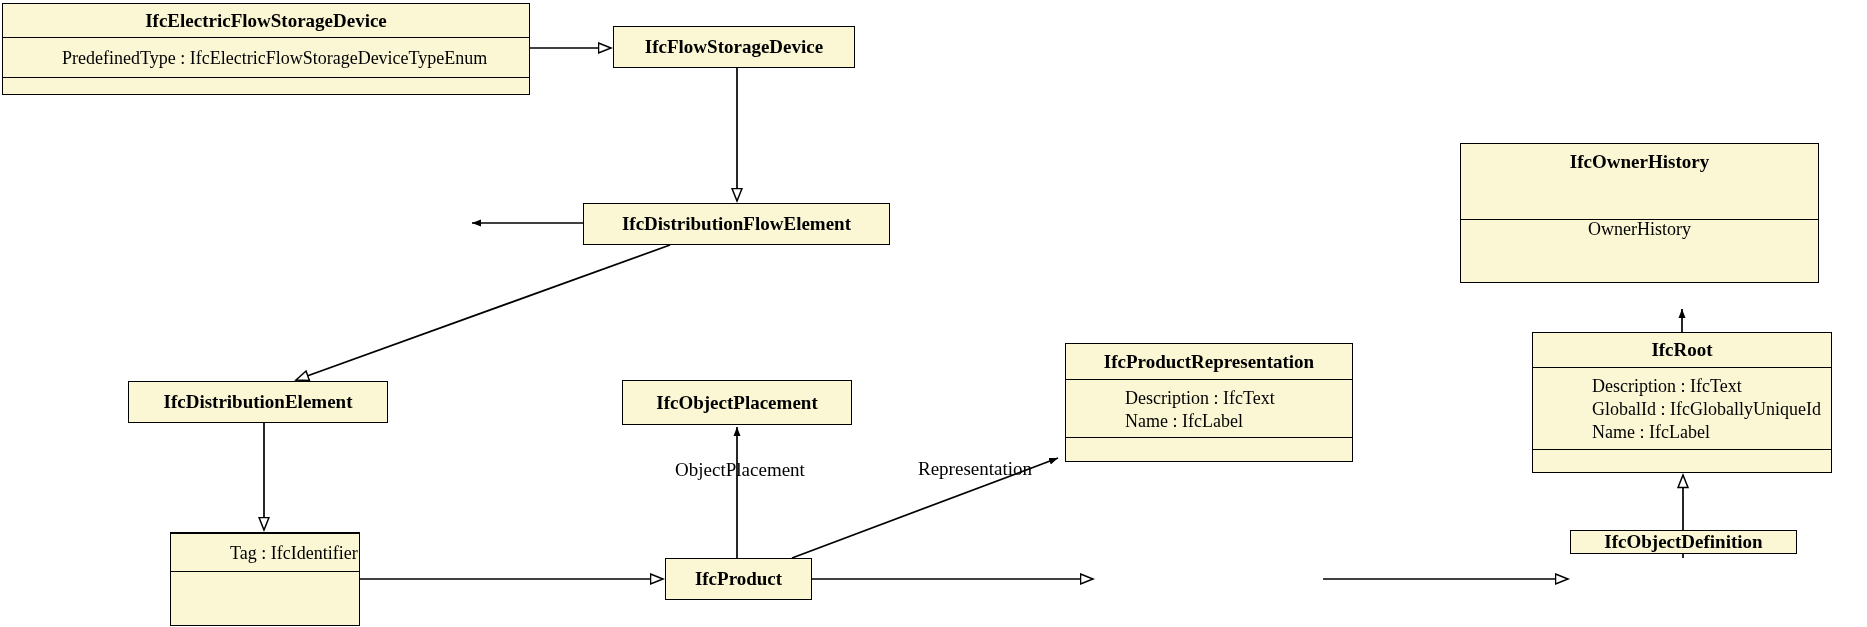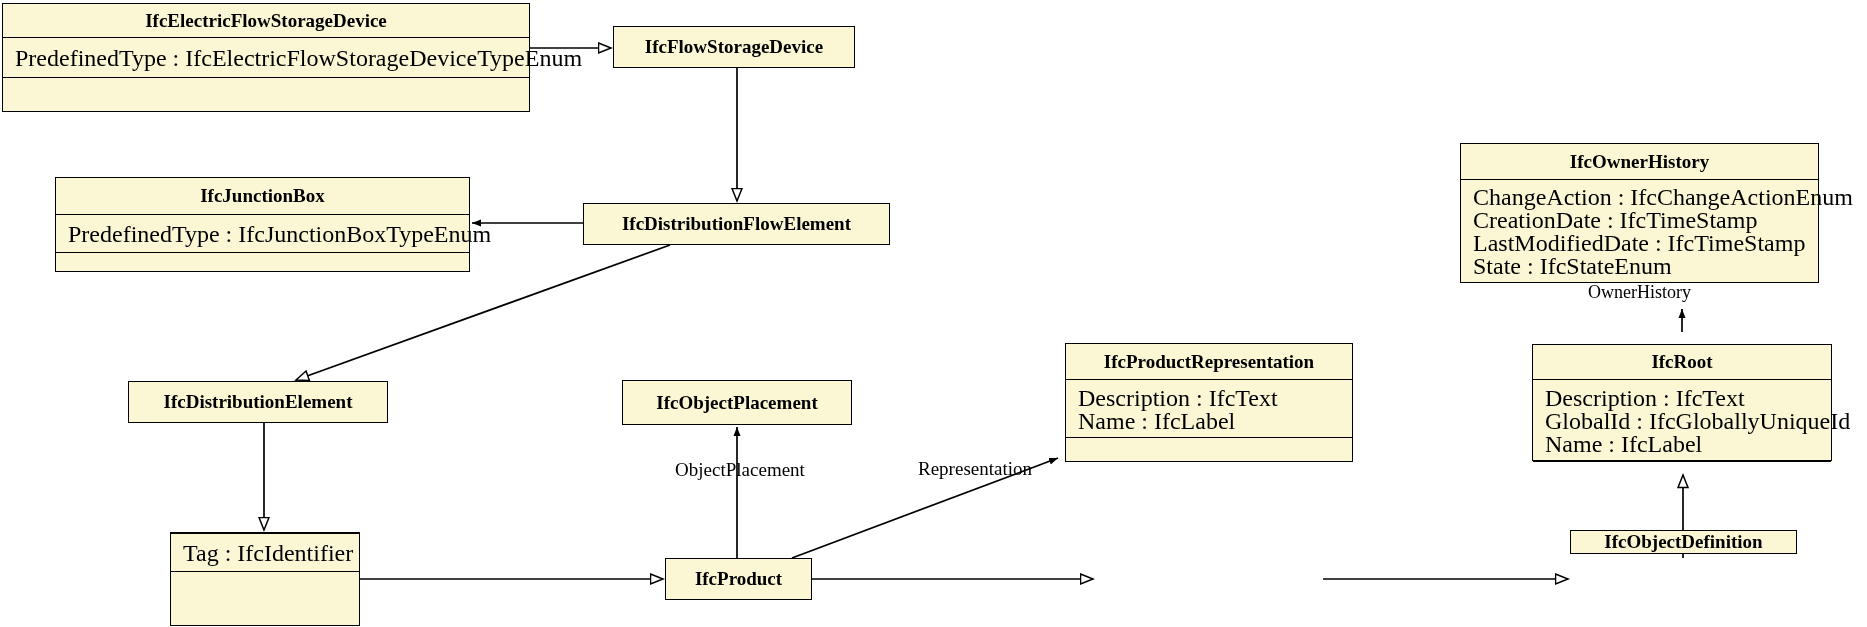--- a/index.html
+++ b/index.html
@@ -28,27 +28,27 @@
     flex:0 0 auto;
   }
   .ttl.grow{flex:1 1 auto;}
   .att{
     border-top:1.7px solid var(--border,#000);
     box-sizing:border-box;
     padding:4px 12px 2px 12px;
     display:flex;flex-direction:column;justify-content:center;
     flex:0 0 auto;
   }
-  .aline{font-size:24px;line-height:23px;white-space:nowrap;}
+  .aline{font-size:18px;line-height:23px;white-space:nowrap;margin-left:47px;}
   .emp{border-top:1.7px solid var(--border,#000);flex:1 1 auto;}
   .lblcomp{
     border-top:1.7px solid var(--border,#000);
     flex:1 1 auto;
     text-align:center;font-size:18px;line-height:19px;
-    white-space:nowrap;overflow:visible;
+    white-space:nowrap;overflow:visible;margin-top:40px;
   }
   .edge-label{
     position:absolute;z-index:3;
     font-size:19px;white-space:nowrap;
     transform:translateX(-50%);
   }
 </style>
 </head>
 <body>
 
@@ -71,73 +71,60 @@
     <line x1="264" y1="423" x2="264" y2="530" marker-end="url(#tri)"></line>
     <line x1="358" y1="579" x2="663" y2="579" marker-end="url(#tri)"></line>
     <line x1="737" y1="558" x2="737" y2="427" marker-end="url(#stick)"></line>
     <line x1="792" y1="558" x2="1058" y2="458" marker-end="url(#stick)"></line>
     <line x1="812" y1="579" x2="1093" y2="579" marker-end="url(#tri)"></line>
     <line x1="1323" y1="579" x2="1568" y2="579" marker-end="url(#tri)"></line>
     <line x1="1683" y1="558" x2="1683" y2="475" marker-end="url(#tri)"></line>
     <line x1="1682" y1="332" x2="1682" y2="309" marker-end="url(#stick)"></line>
   </svg>
 
-  <div class="ubox" style="left:2px;top:3px;width:528px;height:109px">
+  <div class="ubox" style="left:2px;top:3px;width:528px;height:92px">
     <div class="ttl" style="height:33px">IfcElectricFlowStorageDevice</div>
     <div class="att" style="height:40px">
       <div class="aline">PredefinedType : IfcElectricFlowStorageDeviceTypeEnum</div>
     </div>
     <div class="emp"></div>
   </div>
 
   <div class="ubox" style="left:613px;top:26px;width:242px;height:42px">
     <div class="ttl grow">IfcFlowStorageDevice</div>
   </div>
 
-  <div class="ubox" style="left:55px;top:177px;width:415px;height:95px">
-    <div class="ttl" style="height:36px">IfcJunctionBox</div>
-    <div class="att" style="height:38px">
-      <div class="aline">PredefinedType : IfcJunctionBoxTypeEnum</div>
-    </div>
-    <div class="emp"></div>
-  </div>
 
   <div class="ubox" style="left:583px;top:203px;width:307px;height:42px">
     <div class="ttl grow">IfcDistributionFlowElement</div>
   </div>
 
   <div class="ubox" style="left:1460px;top:143px;width:359px;height:140px">
     <div class="ttl" style="height:35px">IfcOwnerHistory</div>
-    <div class="att" style="height:103px">
-      <div class="aline">ChangeAction : IfcChangeActionEnum</div>
-      <div class="aline">CreationDate : IfcTimeStamp</div>
-      <div class="aline">LastModifiedDate : IfcTimeStamp</div>
-      <div class="aline">State : IfcStateEnum</div>
-    </div>
     <div class="lblcomp">OwnerHistory</div>
   </div>
 
   <div class="ubox" style="left:128px;top:381px;width:260px;height:42px">
     <div class="ttl grow">IfcDistributionElement</div>
   </div>
 
   <div class="ubox" style="left:622px;top:380px;width:230px;height:45px">
     <div class="ttl grow">IfcObjectPlacement</div>
   </div>
 
   <div class="ubox" style="left:1065px;top:343px;width:288px;height:119px">
     <div class="ttl" style="height:35px">IfcProductRepresentation</div>
     <div class="att" style="height:58px">
       <div class="aline">Description : IfcText</div>
       <div class="aline">Name : IfcLabel</div>
     </div>
     <div class="emp"></div>
   </div>
 
-  <div class="ubox" style="left:1532px;top:344px;width:300px;height:117px">
+  <div class="ubox" style="left:1532px;top:332px;width:300px;height:141px">
     <div class="ttl" style="height:34px">IfcRoot</div>
     <div class="att" style="height:82px">
       <div class="aline">Description : IfcText</div>
       <div class="aline">GlobalId : IfcGloballyUniqueId</div>
       <div class="aline">Name : IfcLabel</div>
     </div>
     <div class="emp"></div>
   </div>
 
   <div class="ubox" style="left:170px;top:532px;width:190px;height:94px">

